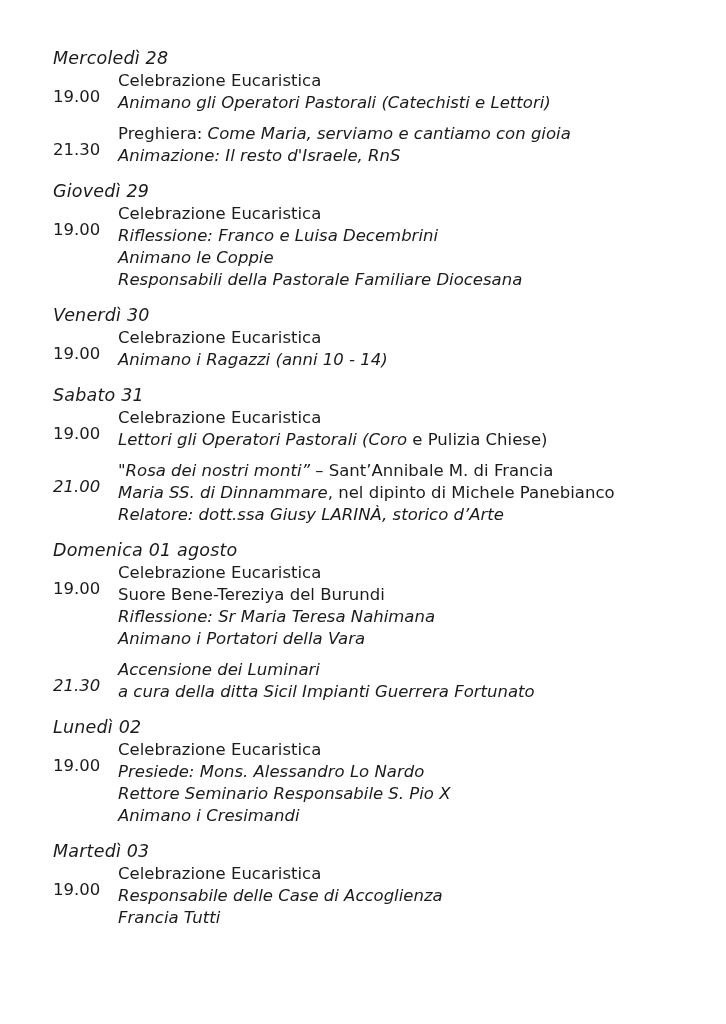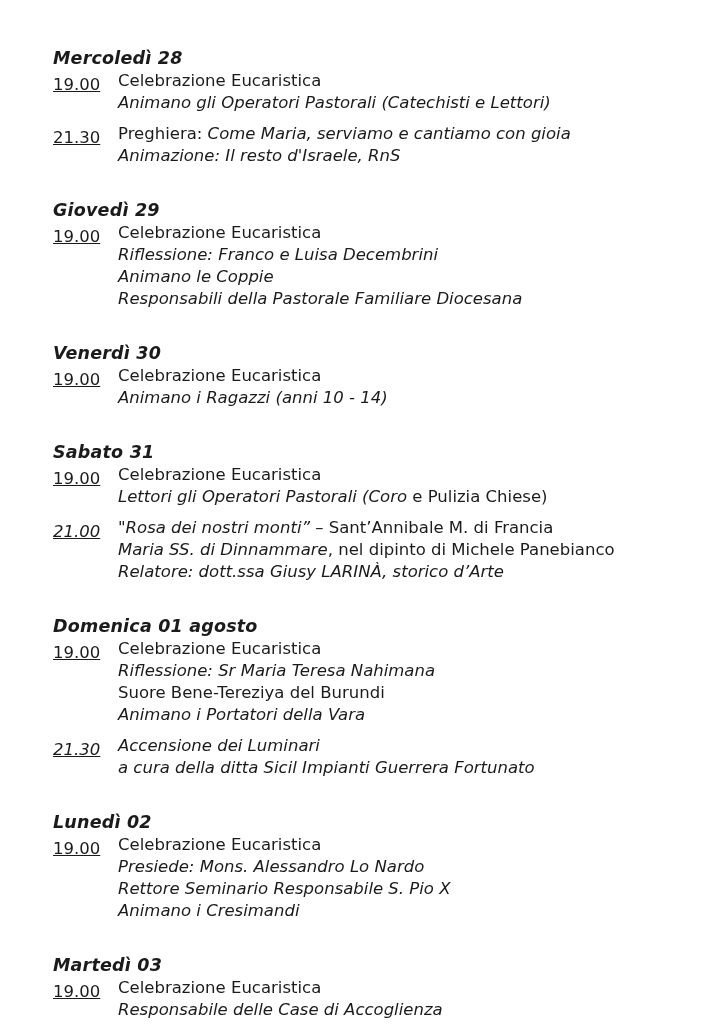--- a/index.html
+++ b/index.html
@@ -11,40 +11,39 @@
     font-family: "DejaVu Sans", "Liberation Sans", sans-serif;
     font-size: 16.5px;
     color: #1b1b1b;
   }
   .page {
     width: 726px;
     height: 1024px;
     padding: 47px 24px 0 53px;
     background: #ffffff;
   }
-  .day + .day { margin-top: 32px; }
+  .day + .day { margin-top: 13px; }
   .day-title {
     font-size: 17.5px;
-    font-weight: bold;
+    font-weight: normal;
     font-style: italic;
     line-height: 23px;
     letter-spacing: 0.2px;
   }
   .event {
     position: relative;
     padding-left: 65px;
   }
   .event + .event { margin-top: 9px; }
   .time {
     position: absolute;
     left: 0;
-    top: 4px;
+    top: 16px;
     line-height: 22px;
     white-space: pre;
-    text-decoration: underline;
   }
   .line {
     line-height: 22px;
     white-space: pre-wrap;
   }
   .it { font-style: italic; }
   .rm { font-style: normal; }
 </style>
 </head>
 <body>
@@ -107,22 +106,22 @@
             <div class="line"><span class="it">Relatore: dott.ssa Giusy LARINÀ, storico d’Arte</span></div>
           </div>
         </div>
       </section>
       <section class="day">
         <h2 class="day-title">Domenica 01 agosto</h2>
         <div class="event">
           <span class="time rm">19.00</span>
           <div class="details">
             <div class="line"><span class="rm">Celebrazione Eucaristica</span></div>
+            <div class="line"><span class="rm">Suore Bene-Tereziya del Burundi</span></div>
             <div class="line"><span class="it">Riflessione: Sr Maria Teresa Nahimana</span></div>
-            <div class="line"><span class="rm">Suore Bene-Tereziya del Burundi</span></div>
             <div class="line"><span class="it">Animano i Portatori della Vara</span></div>
           </div>
         </div>
         <div class="event">
           <span class="time it">21.30</span>
           <div class="details">
             <div class="line"><span class="it">Accensione dei Luminari</span></div>
             <div class="line"><span class="it">a cura della ditta Sicil Impianti Guerrera Fortunato</span></div>
           </div>
         </div>

